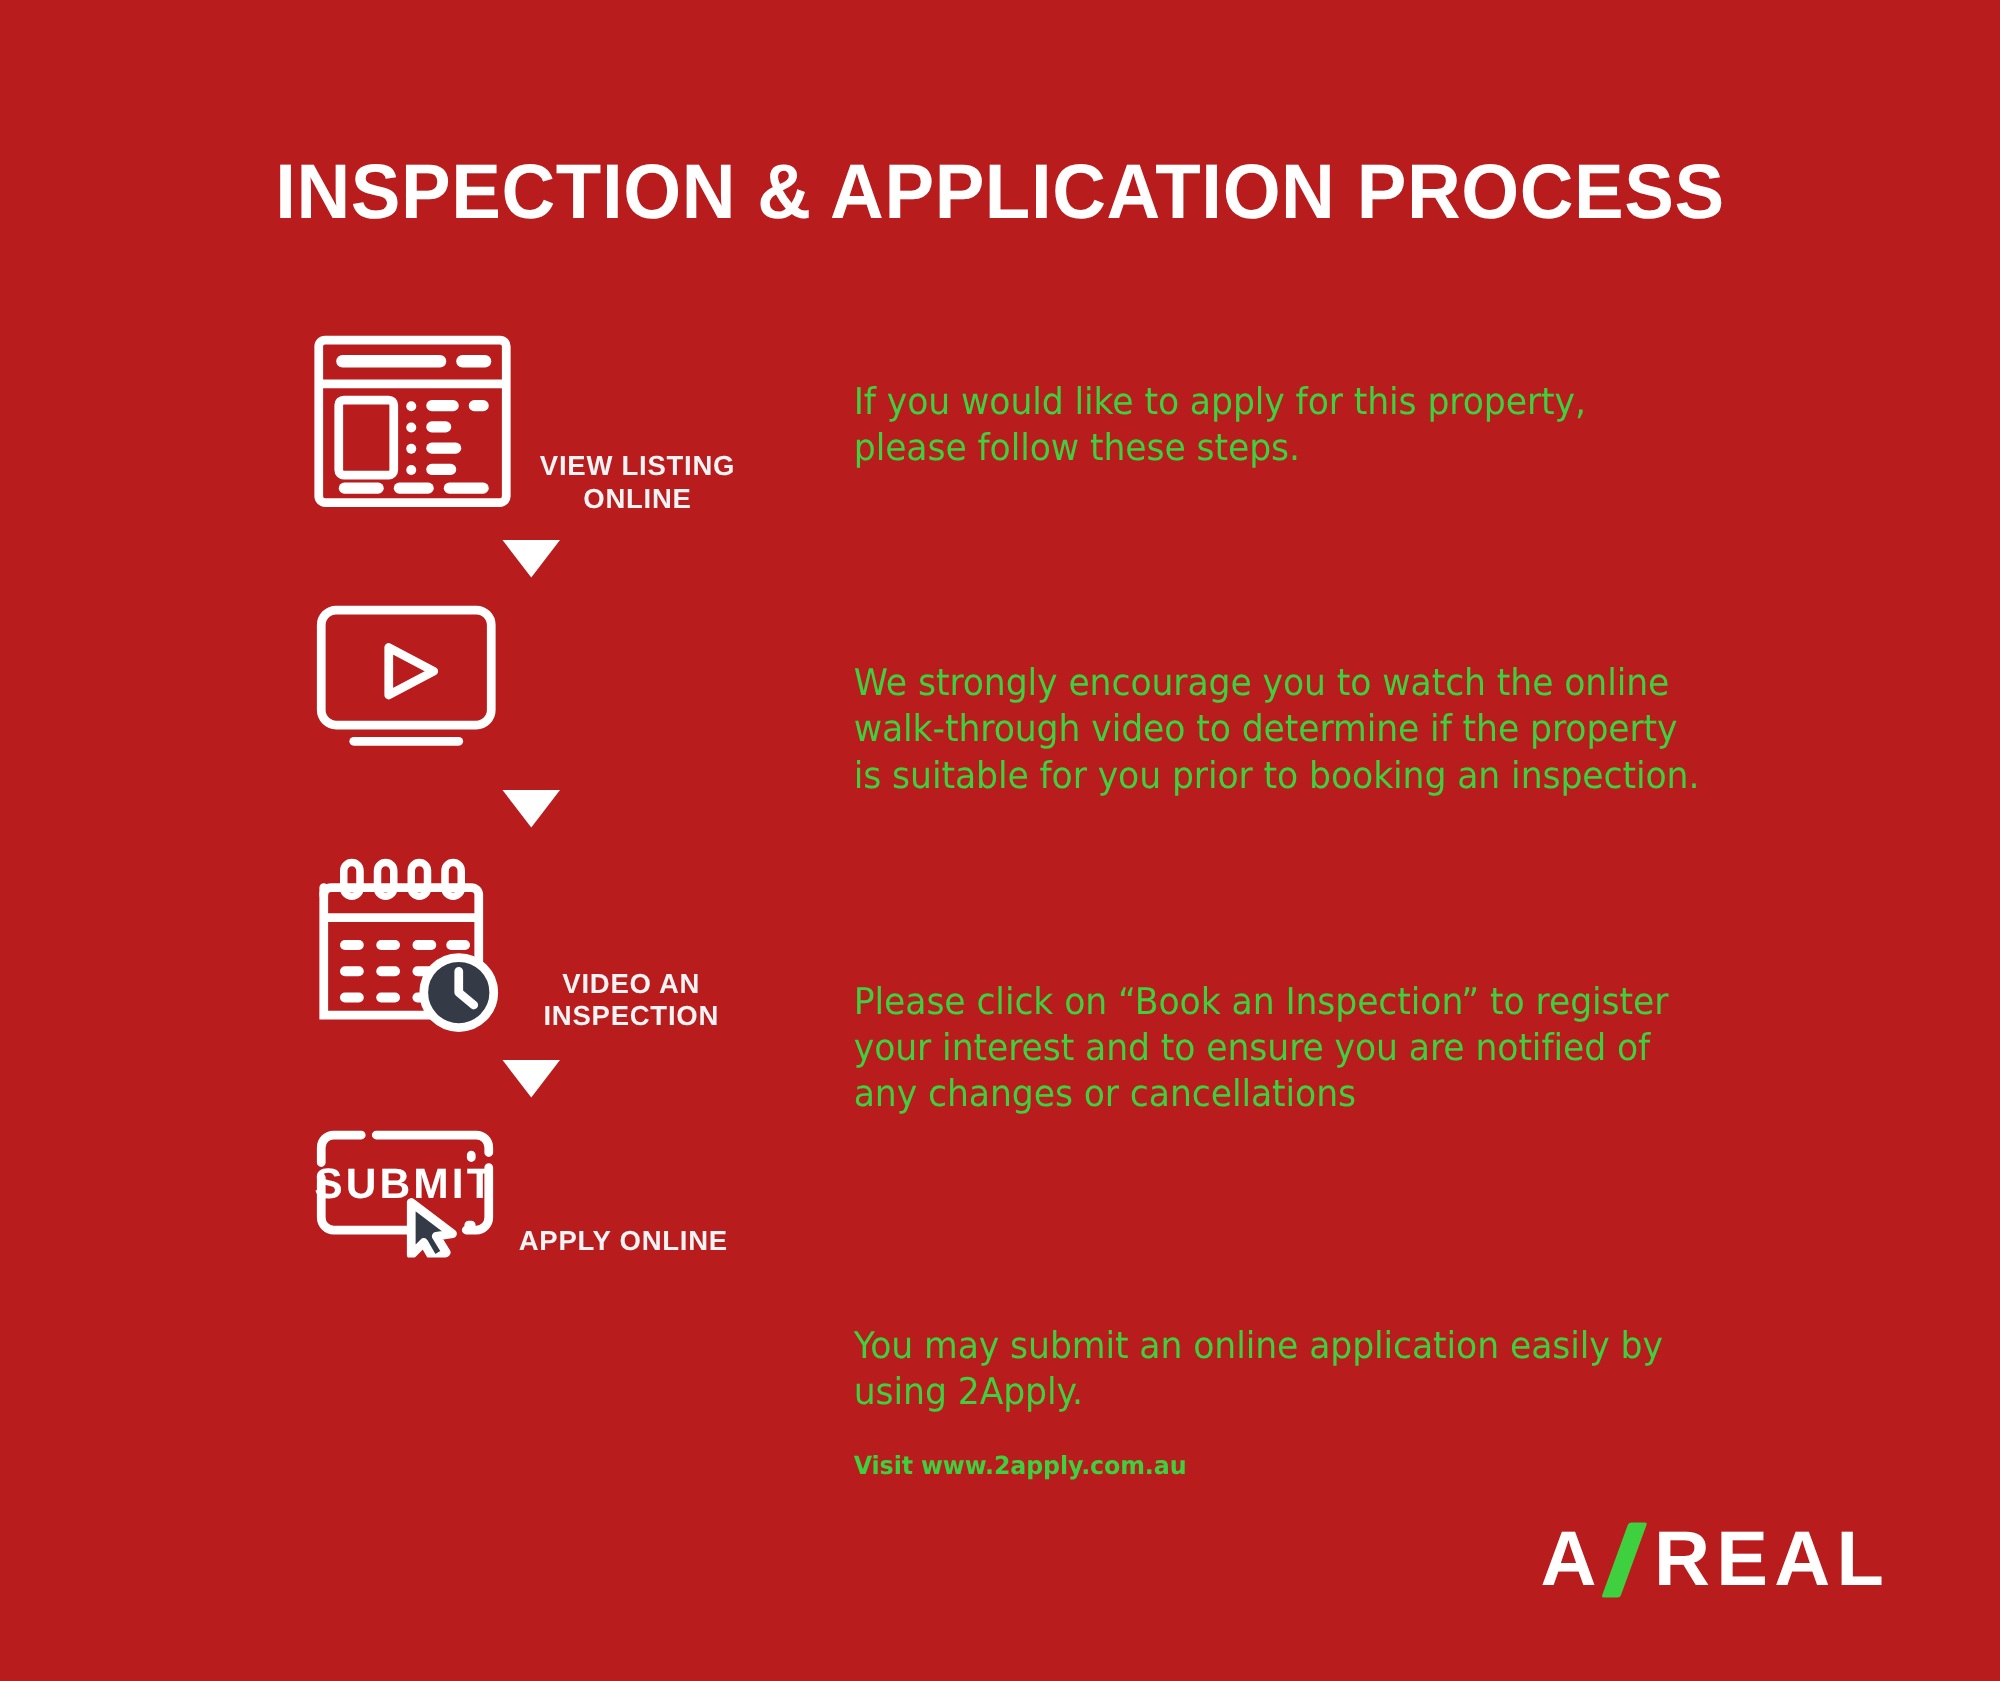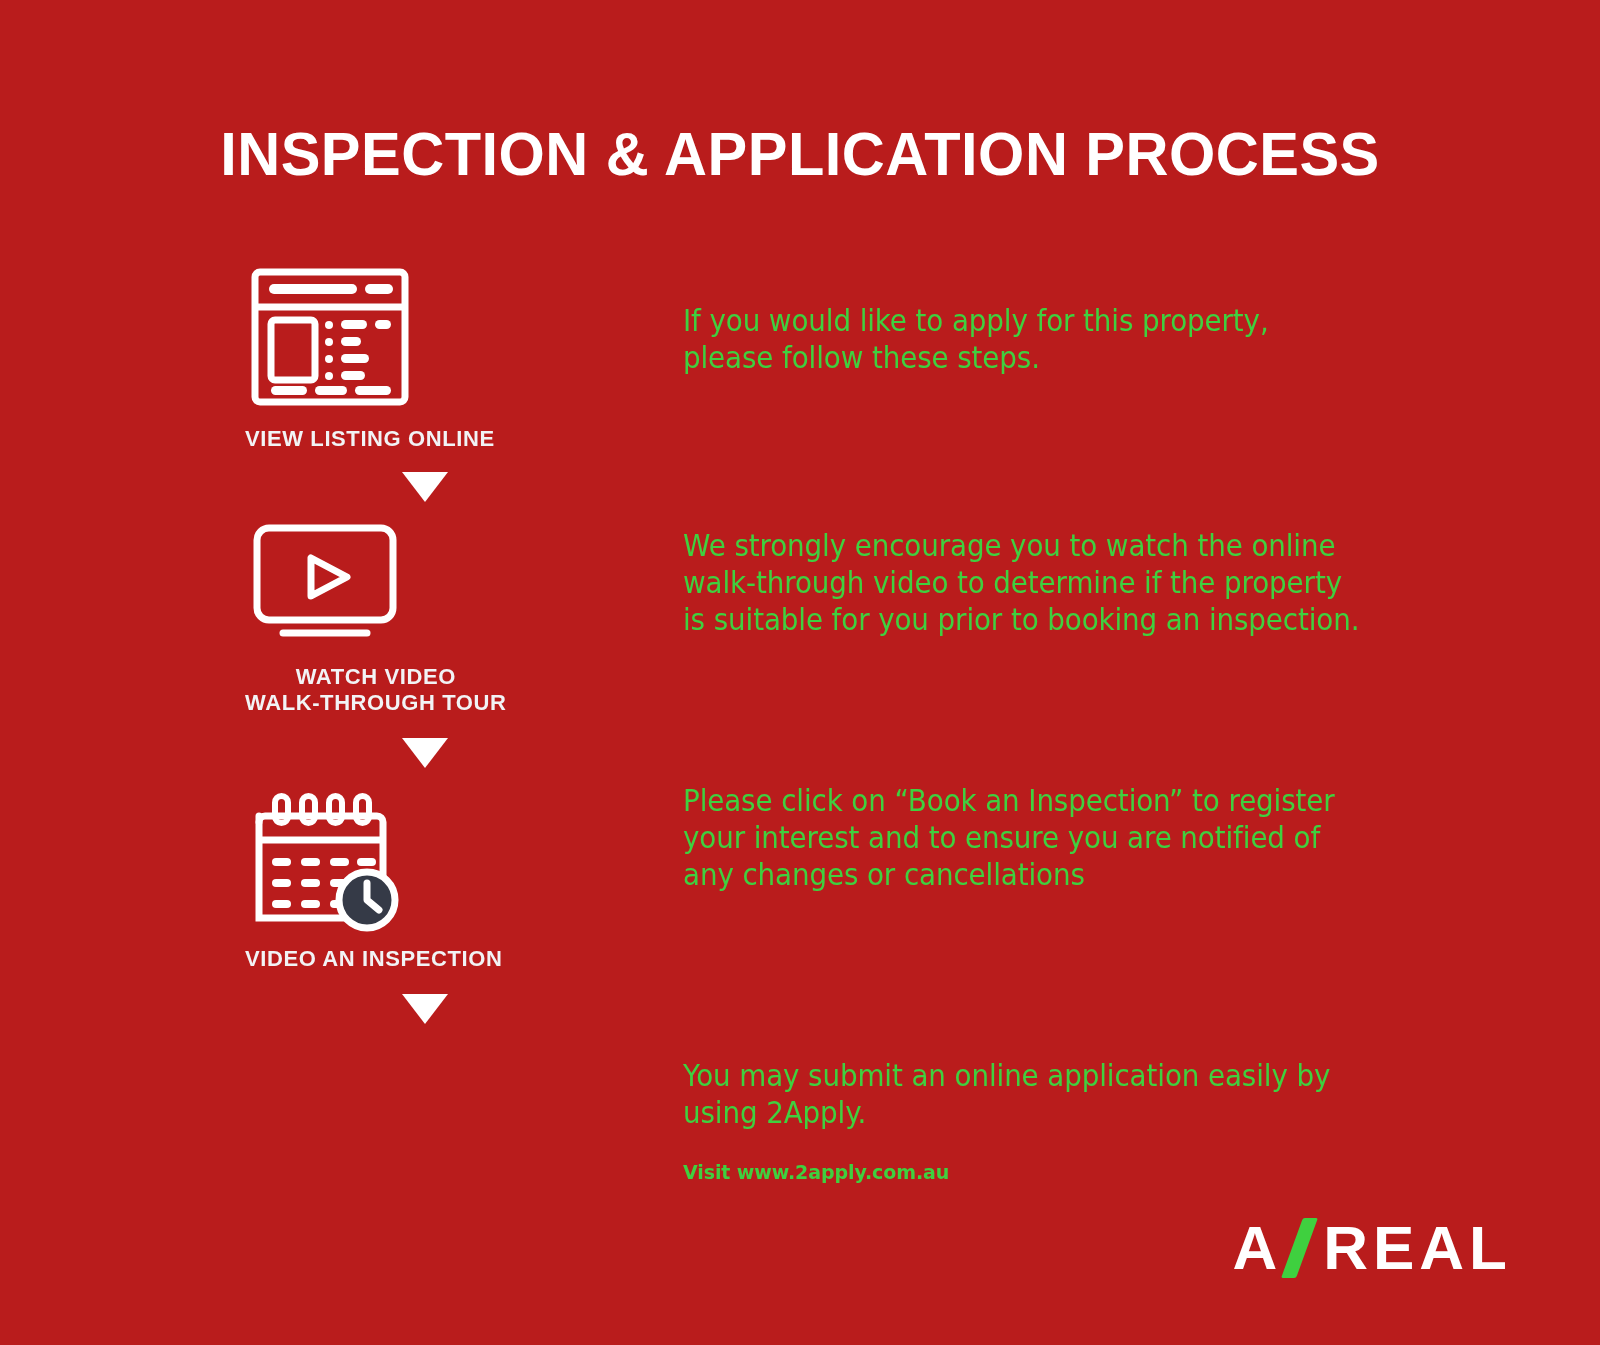--- a/index.html
+++ b/index.html
@@ -41,22 +41,22 @@
   .steps {
     position: absolute;
     left: 245px;
     top: 262px;
     width: 360px;
   }
 
   .step {
     width: 360px;
     display: flex;
-    flex-direction: column;
-    align-items: flex-start;
+    flex-direction: row;
+    align-items: flex-end;
   }
 
   .icon-wrap {
     display: flex;
     align-items: center;
     justify-content: center;
   }
 
   .step-label {
     color: #f2f3f5;
@@ -182,22 +182,20 @@
     <div class="arrow arrow-gap-1"></div>
 
     <div class="step">
       <div class="icon-wrap">
         <svg width="160" height="130" viewBox="0 0 160 130" fill="none">
           <rect x="12" y="8" width="136" height="92" rx="12" stroke="#ffffff" stroke-width="7"></rect>
           <path d="M66 38 L66 76 L102 57 Z" stroke="#ffffff" stroke-width="7" stroke-linejoin="round"></path>
           <line x1="38" y1="113" x2="122" y2="113" stroke="#ffffff" stroke-width="7" stroke-linecap="round"></line>
         </svg>
       </div>
-      <div class="step-label">WATCH VIDEO
-WALK-THROUGH TOUR</div>
     </div>
 
     <div class="arrow arrow-gap-2"></div>
 
     <div class="step">
       <div class="icon-wrap">
         <svg width="160" height="150" viewBox="0 0 160 150" fill="none">
           <path d="M14 34 L14 136 L126 136" stroke="#ffffff" stroke-width="7" stroke-linecap="round"></path>
           <path d="M14 40 A6 6 0 0 1 20 34 L132 34 A6 6 0 0 1 138 40 L138 100" stroke="#ffffff" stroke-width="7" stroke-linecap="round"></path>
           <line x1="14" y1="58" x2="138" y2="58" stroke="#ffffff" stroke-width="7"></line>
@@ -220,20 +218,37 @@
           </g>
           <circle cx="122" cy="118" r="28" fill="#353a47" stroke="#ffffff" stroke-width="7"></circle>
           <path d="M122 101 L122 118 L134 128" stroke="#ffffff" stroke-width="7" stroke-linecap="round" stroke-linejoin="round"></path>
         </svg>
       </div>
       <div class="step-label">VIDEO AN INSPECTION</div>
     </div>
 
     <div class="arrow arrow-gap-3"></div>
 
+    <div class="step">
+      <div class="icon-wrap">
+        <svg width="170" height="110" viewBox="0 0 170 110" fill="none">
+
+          <path d="M44 12 L22 12 A10 10 0 0 0 12 22 L12 34" stroke="#ffffff" stroke-width="7" stroke-linecap="round"></path>
+          <path d="M12 46 L12 78 A10 10 0 0 0 22 88 L110 88" stroke="#ffffff" stroke-width="7" stroke-linecap="round"></path>
+          <path d="M56 12 L136 12 A10 10 0 0 1 146 22 L146 26" stroke="#ffffff" stroke-width="7" stroke-linecap="round"></path>
+          <path d="M146 38 L146 78 A10 10 0 0 1 136 88 L128 88" stroke="#ffffff" stroke-width="7" stroke-linecap="round"></path>
+          <path d="M132 28 L132 30" stroke="#ffffff" stroke-width="7" stroke-linecap="round"></path>
+          <path d="M130 84 L132 84" stroke="#ffffff" stroke-width="7" stroke-linecap="round"></path>
+          <text x="79" y="62" font-family="Liberation Sans, sans-serif" font-size="34" font-weight="700" letter-spacing="2.5" fill="#ffffff" text-anchor="middle">SUBMIT</text>
+
+          <path d="M84 66 L84 108 L94 98 L102 112 L112 106 L104 93 L117 91 Z" fill="#353a47" stroke="#ffffff" stroke-width="7" stroke-linejoin="round"></path>
+        </svg>
+      </div>
+      <div class="step-label">APPLY ONLINE</div>
+    </div>
 
   </div>
 
   <div class="copy-col">
     <div class="copy-block copy-1">If you would like to apply for this property,
 please follow these steps.</div>
 
     <div class="copy-block copy-2">We strongly encourage you to watch the online
 walk-through video to determine if the property
 is suitable for you prior to booking an inspection.</div>

